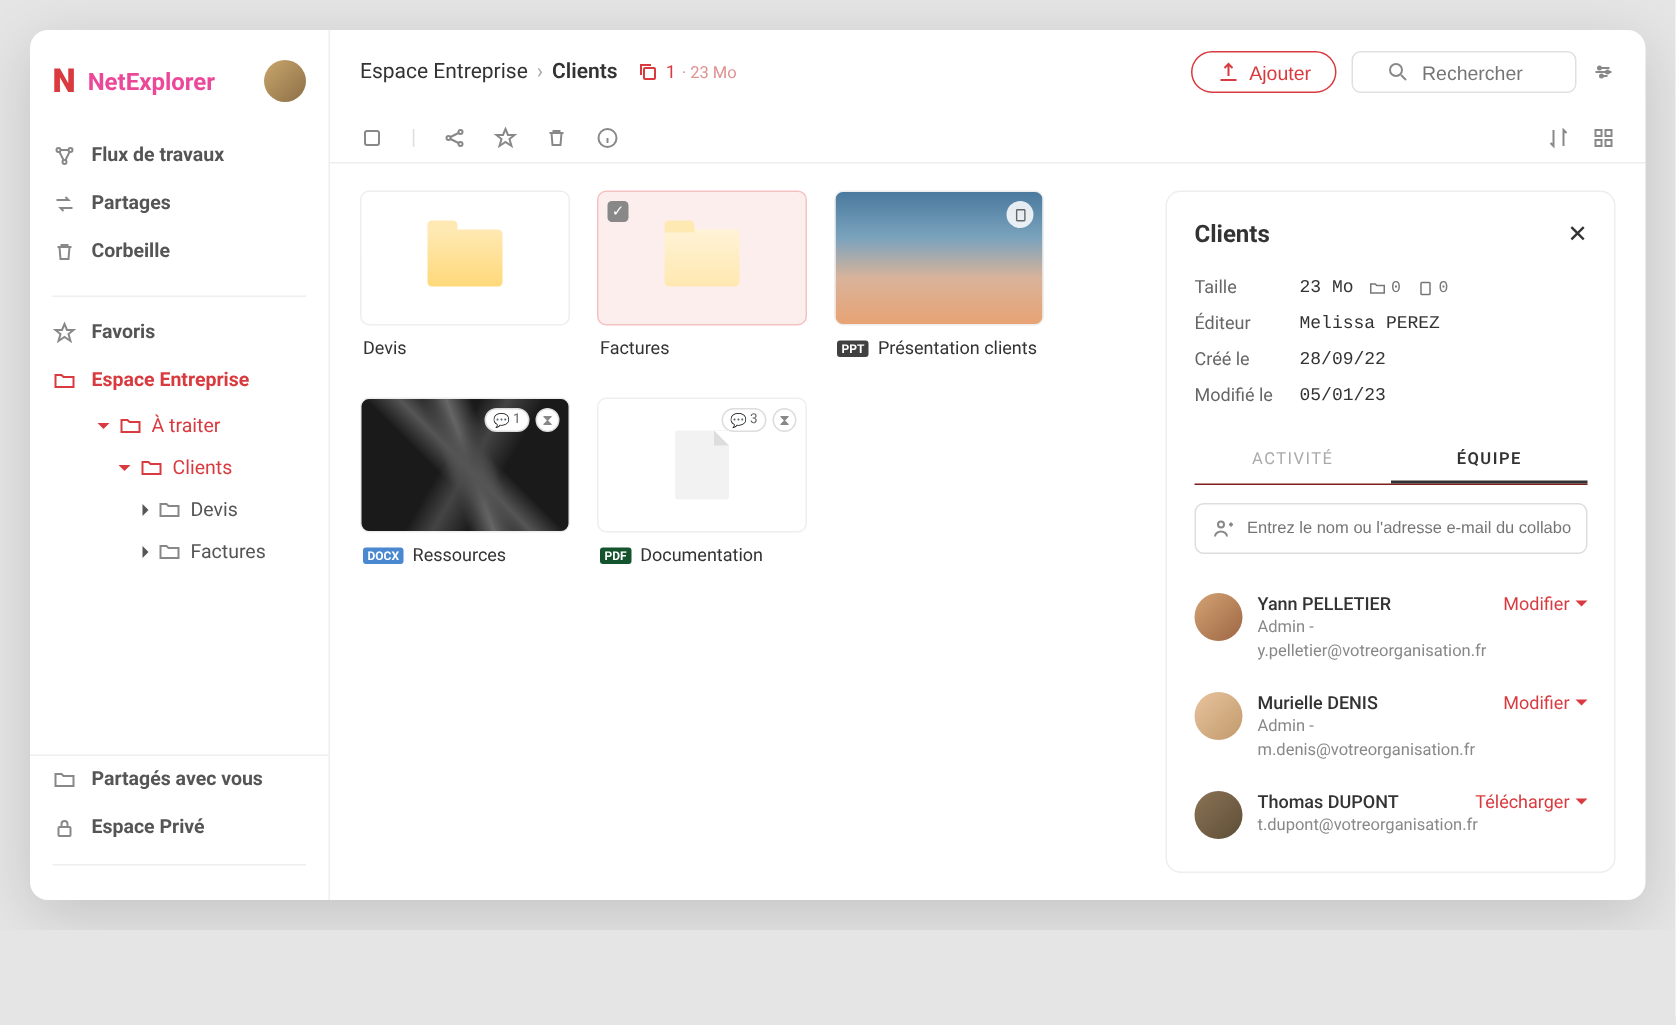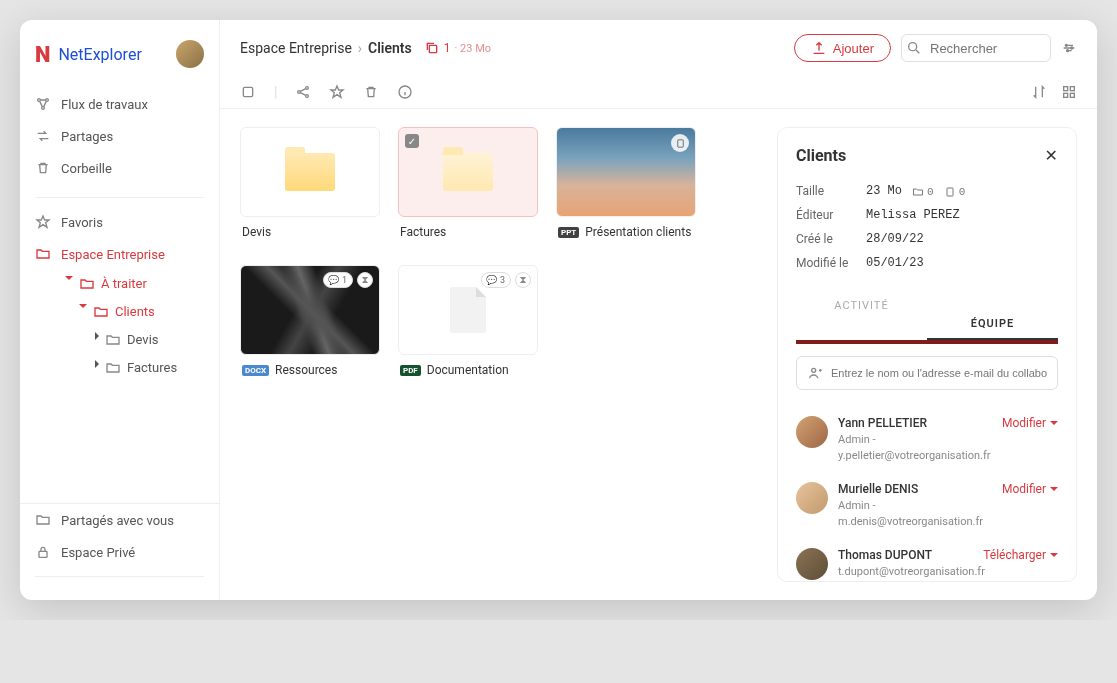--- a/index.html
+++ b/index.html
@@ -32,49 +32,50 @@
       align-items: center;
       gap: 8px;
       padding: 5px 15px 15px;
     }
     .logo-icon {
       font-weight: 900;
       font-size: 22px;
       color: #d93a3f;
     }
     .logo-text {
-      font-weight: 400;
+      font-weight: 700;
       font-size: 16px;
-      color: #1d4ed8;
+      color: #ec4899;
     }
     .avatar-top {
       width: 28px;
       height: 28px;
       border-radius: 50%;
       background: linear-gradient(135deg,#c9a66b,#8b6f47);
       margin-left: auto;
     }
     .nav-section {
       padding: 5px 0;
     }
     .nav-item {
       display: flex;
-      align-items: flex-end;
+      align-items: flex-start;
       gap: 10px;
       padding: 8px 15px;
       color: #555;
       font-size: 13px;
       cursor: pointer;
+      font-weight: bold;
     }
     .nav-item.active { color: #d93a3f; }
     .nav-divider { border-top: 1px solid #eee; margin: 8px 15px; }
     .tree { padding-left: 15px; }
     .tree-item {
       display: flex;
-      align-items: flex-start;
+      align-items: center;
       gap: 6px;
       padding: 6px 10px 6px 20px;
       font-size: 13px;
       color: #555;
       cursor: pointer;
     }
     .tree-item.red { color: #d93a3f; }
     .tree-item.level-1 { padding-left: 30px; }
     .tree-item.level-2 { padding-left: 44px; }
     .tree-item.level-3 { padding-left: 60px; }
@@ -147,21 +148,21 @@
       font-size: 13px;
       cursor: pointer;
       background: #fff;
     }
     .search-box {
       display: flex;
       align-items: center;
       gap: 8px;
       border: 1px solid #e0e0e0;
       border-radius: 6px;
-      padding: 5px 4px;
+      padding: 5px 22px;
       width: 150px;
     }
     .search-box input {
       border: none;
       outline: none;
       font-size: 13px;
       width: 100%;
       color: #555;
     }
     .toolbar {
@@ -369,36 +370,35 @@
     .meta-chip {
       display:flex;
       align-items:center;
       gap:3px;
       color:#777;
       font-size:11px;
     }
     .tabs {
       display: flex;
       margin: 16px 0 12px;
-      border-bottom: 4px solid #7f1d1d;
+      border-bottom: 1px solid #7f1d1d;
     }
     .tab {
       flex: 1;
       text-align: center;
       padding: 8px 0;
       font-size: 11px;
       letter-spacing: 1px;
       color: #aaa;
       cursor: pointer;
     }
     .tab.active {
       color: #333;
       font-weight: 600;
       border-bottom: 2px solid #333;
-      margin-top: 18px;
     }
     .collab-input {
       border: 1px solid #ddd;
       border-radius: 6px;
       padding: 8px 10px;
       display: flex;
       align-items: center;
       gap: 8px;
       margin-bottom: 16px;
     }

